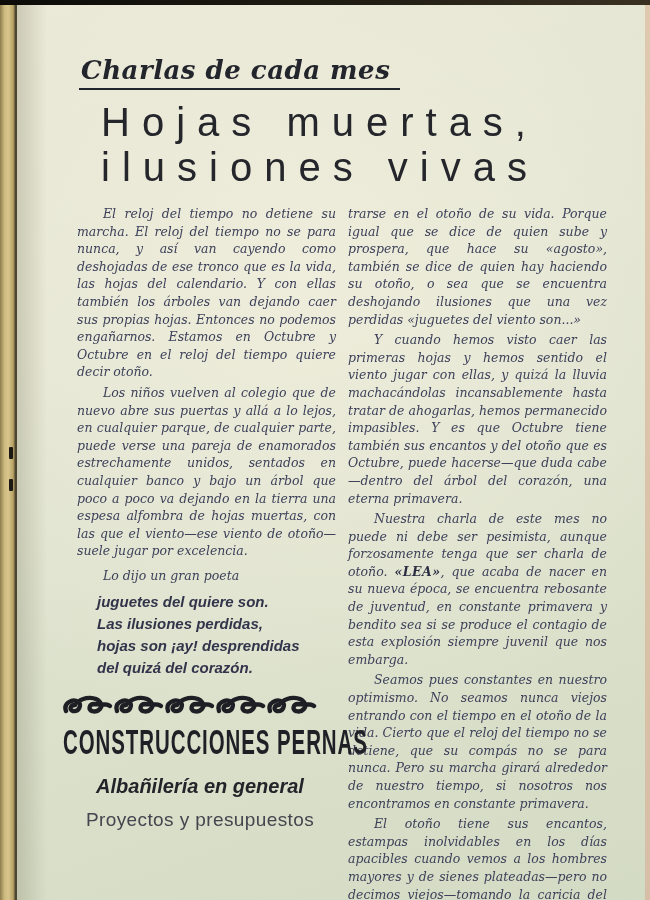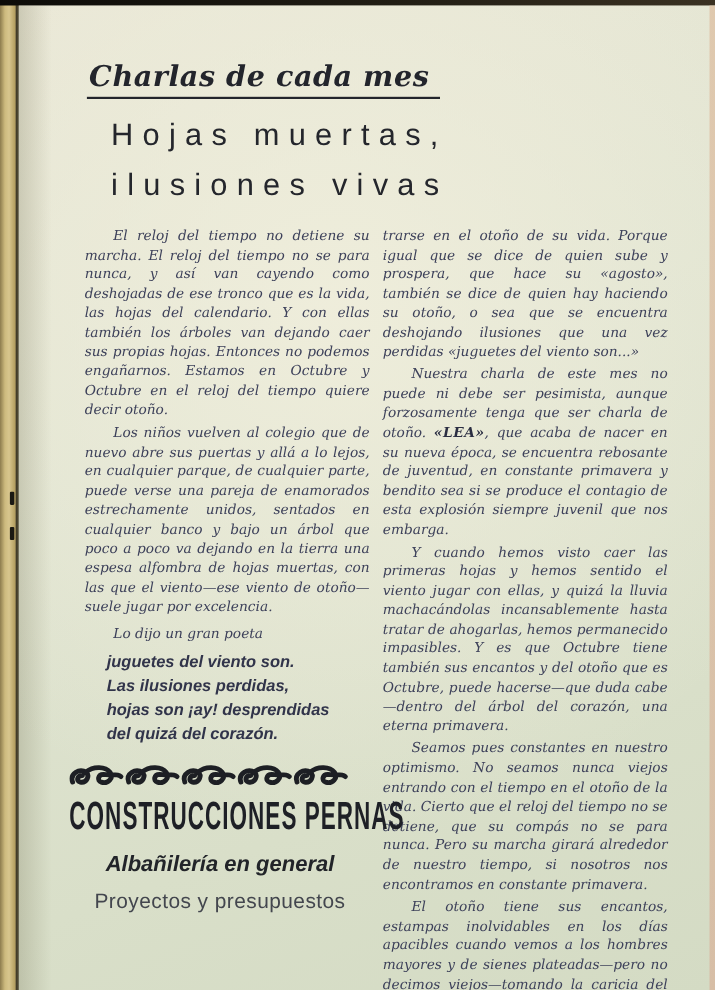--- a/index.html
+++ b/index.html
@@ -35,21 +35,21 @@
   .kicker{
     display:inline-block;
     font-family:"DejaVu Serif",serif;font-style:italic;font-weight:bold;
     font-size:26px;color:#23252c;letter-spacing:.5px;
     border-bottom:2.5px solid #23252c;padding:0 10px 3px 2px;margin-left:2px;
   }
   
   .title{
     margin:10px 0 0 24px;
     font-family:"Liberation Sans",sans-serif;font-weight:400;
-    font-size:28px;line-height:45px;letter-spacing:.30em;
+    font-size:40px;line-height:45px;letter-spacing:.30em;
     color:#24262c;white-space:nowrap;
   }
   
   .columns{display:flex;gap:12px;margin-top:12px;}
   .col{width:259px;}
   .para{margin:3px 0;text-align:justify;font-style:italic;
     font-size:12.5px;line-height:17.6px;color:#3d415a;}
   .para.indent{text-indent:26px;}
   .para.noindent{text-indent:0;}
   .para.lead{text-indent:26px;margin-top:7px;}
@@ -88,21 +88,21 @@
       <h1 class="title"><span>Hojas muertas,</span><br><span>ilusiones vivas</span></h1>
 
       <div class="columns">
 
         <div class="col">
           <div id="left-paras">
               <p class="para indent"><span>El reloj del tiempo no detiene su marcha. El reloj del tiempo no se para nunca, y así van cayendo como deshojadas de ese tronco que es la vida, las hojas del calendario. Y con ellas también los árboles van dejando caer sus propias hojas. Entonces no podemos engañarnos. Estamos en Octubre y Octubre en el reloj del tiempo quiere decir otoño.</span></p>
               <p class="para indent"><span>Los niños vuelven al colegio que de nuevo abre sus puertas y allá a lo lejos, en cualquier parque, de cualquier parte, puede verse una pareja de enamorados estrechamente unidos, sentados en cualquier banco y bajo un árbol que poco a poco va dejando en la tierra una espesa alfombra de hojas muertas, con las que el viento—ese viento de otoño—suele jugar por excelencia.</span></p>
               <p class="para lead"><span>Lo dijo un gran poeta</span></p>
               <div class="poem">
-                <div class="poem-line">juguetes del viento son.</div>
+                <div class="poem-line">juguetes del quiere son.</div>
                 <div class="poem-line">Las ilusiones perdidas,</div>
                 <div class="poem-line">hojas son ¡ay! desprendidas</div>
                 <div class="poem-line">del quizá del corazón.</div>
               </div>
             </div>
 
           <div class="ad">
             <div class="ad-ornament">
               <svg width="254" height="24" viewBox="0 0 254 24" aria-hidden="true">
                 <defs>
@@ -122,22 +122,22 @@
               <div class="ad-company">CONSTRUCCIONES PERNAS</div>
             </div>
             <div class="ad-tagline">Albañilería en general</div>
             <div class="ad-services">Proyectos y presupuestos</div>
 
           </div>
         </div>
 
         <div class="col" id="right-paras">
             <p class="para noindent"><span>trarse en el otoño de su vida. Porque igual que se dice de quien sube y prospera, que hace su «agosto», también se dice de quien hay haciendo su otoño, o sea que se encuentra deshojando ilusiones que una vez perdidas «juguetes del viento son...»</span></p>
+            <p class="para indent"><span>Y cuando hemos visto caer las primeras hojas y hemos sentido el viento jugar con ellas, y quizá la lluvia machacándolas incansablemente hasta tratar de ahogarlas, hemos permanecido impasibles. Y es que Octubre tiene también sus encantos y del otoño que es Octubre, puede hacerse—que duda cabe—dentro del árbol del corazón, una eterna primavera.</span></p>
             <p class="para indent"><span>Nuestra charla de este mes no puede ni debe ser pesimista, aunque forzosamente tenga que ser charla de otoño. </span><span class="bold">«LEA»</span><span>, que acaba de nacer en su nueva época, se encuentra rebosante de juventud, en constante primavera y bendito sea si se produce el contagio de esta explosión siempre juvenil que nos embarga.</span></p>
-            <p class="para indent"><span>Y cuando hemos visto caer las primeras hojas y hemos sentido el viento jugar con ellas, y quizá la lluvia machacándolas incansablemente hasta tratar de ahogarlas, hemos permanecido impasibles. Y es que Octubre tiene también sus encantos y del otoño que es Octubre, puede hacerse—que duda cabe—dentro del árbol del corazón, una eterna primavera.</span></p>
             <p class="para indent"><span>Seamos pues constantes en nuestro optimismo. No seamos nunca viejos entrando con el tiempo en el otoño de la vida. Cierto que el reloj del tiempo no se detiene, que su compás no se para nunca. Pero su marcha girará alrededor de nuestro tiempo, si nosotros nos encontramos en constante primavera.</span></p>
             <p class="para indent"><span>El otoño tiene sus encantos, estampas inolvidables en los días apacibles cuando vemos a los hombres mayores y de sienes plateadas—pero no decimos viejos—tomando la caricia del sol que sonríe, mientras leen y re-</span></p>
           </div>
       </div>
 
     </div>
   </div>
 </div>
 
 </body></html>

